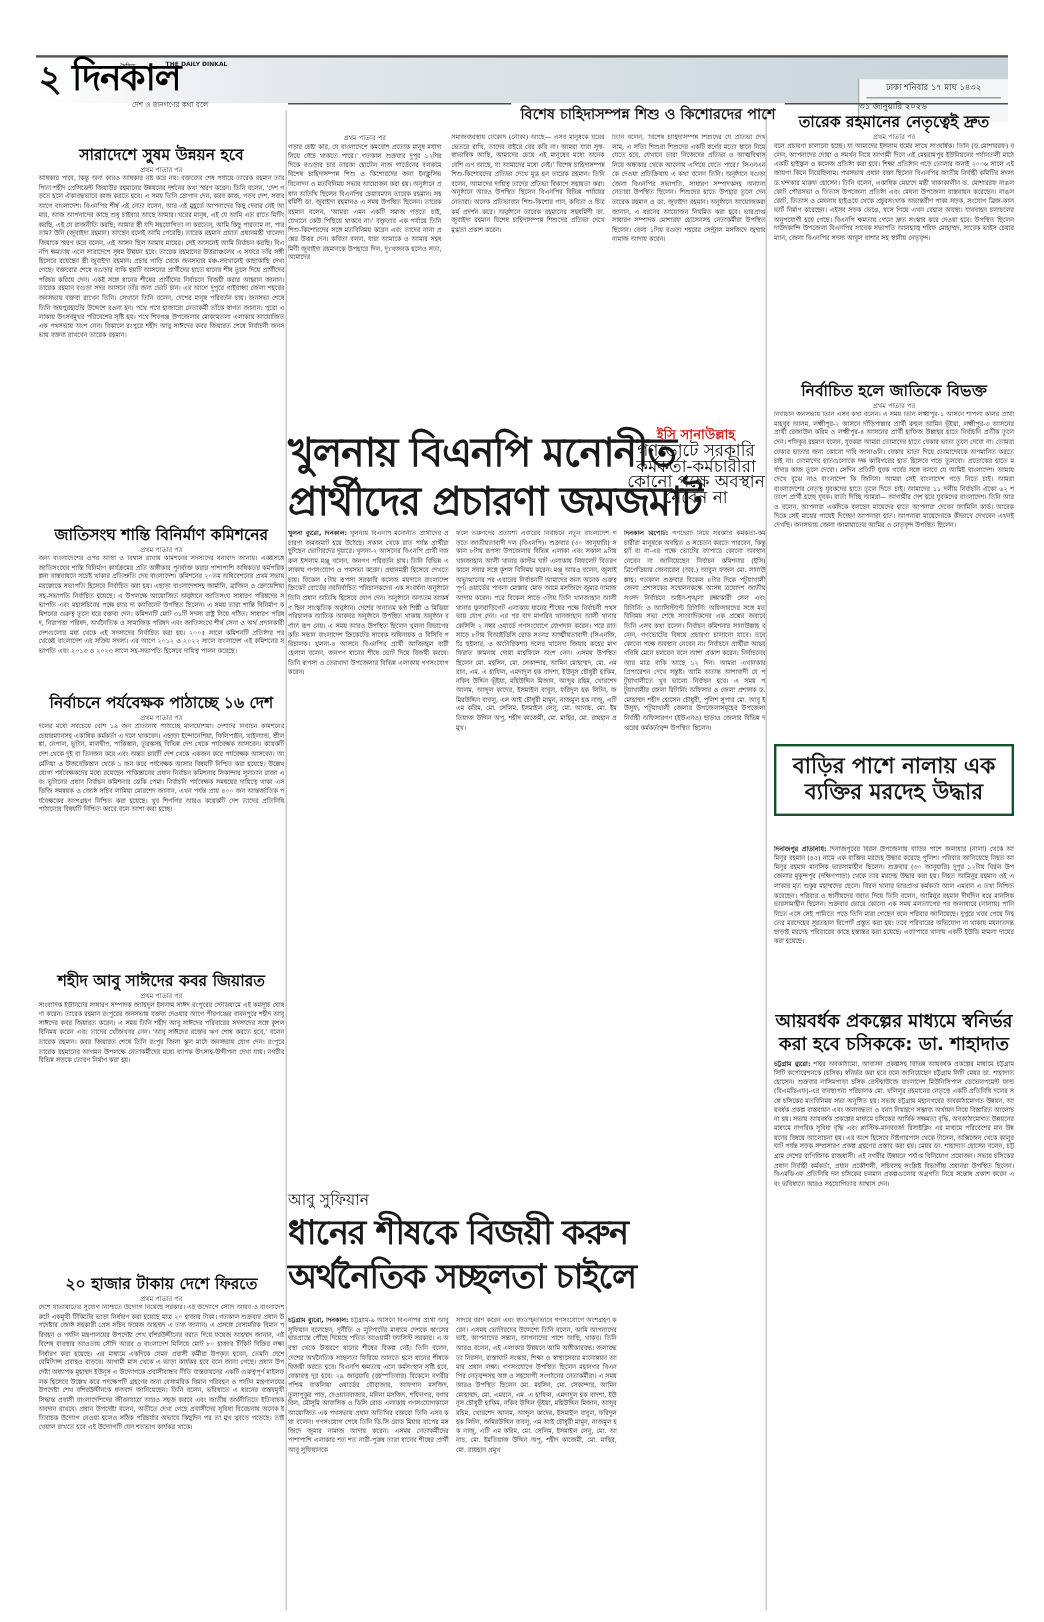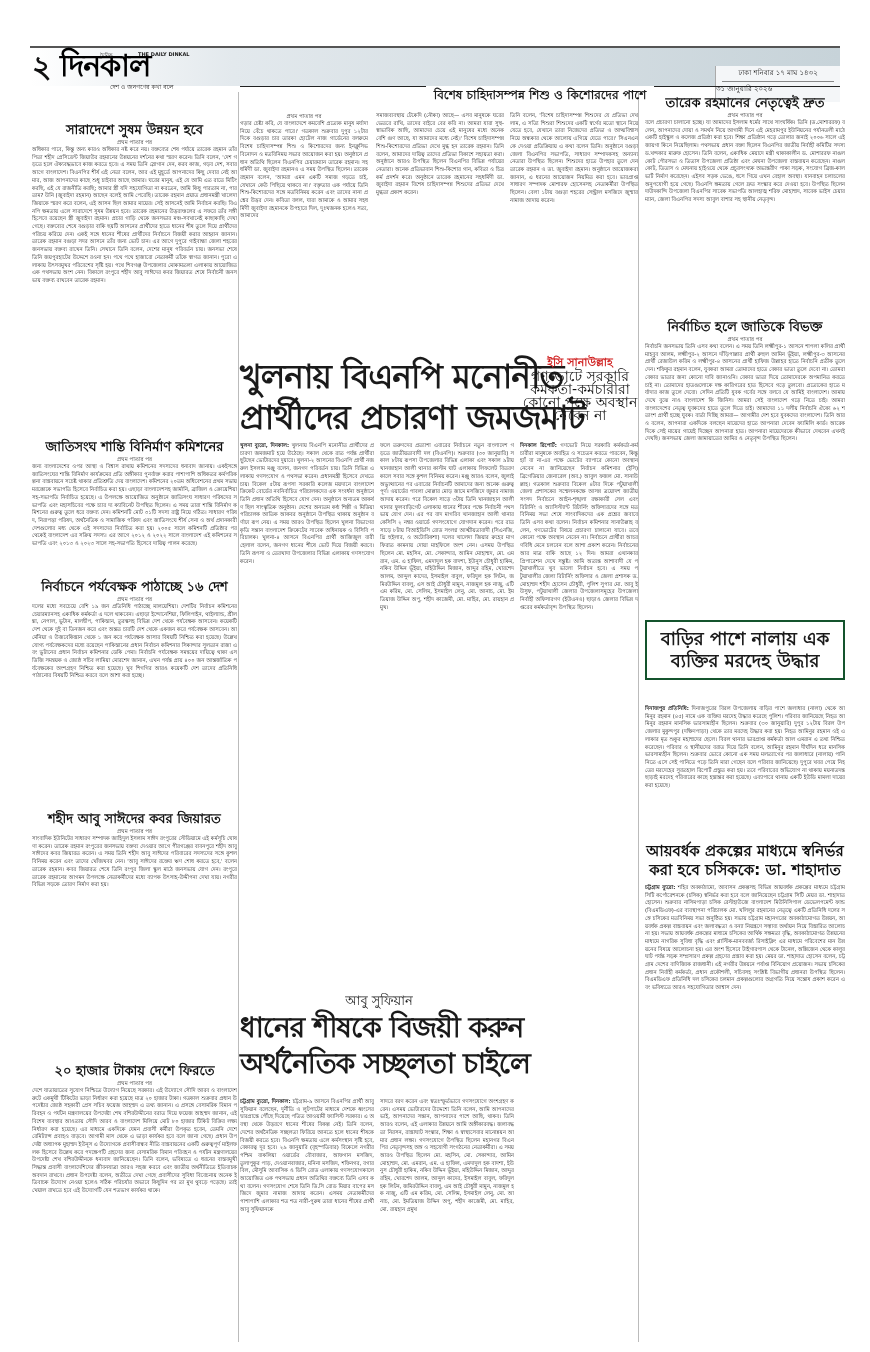--- a/index.html
+++ b/index.html
@@ -26,21 +26,21 @@
   .sub { font-size: 5.5px; text-align: center; color: #333; line-height: 8px; }
   .body { font-size: 5.3px; line-height: 7.7px; color: #222; text-align: justify; word-break: break-all; }
   .body b { font-weight: bold; }
 
   .band-title { position: absolute; left: 240px; top: 86px; width: 600px; height: 22px; display: flex; align-items: flex-start; }
   .band-line { flex: 1; height: 1px; background: #222; }
   .band-text { font-size: 12px; font-weight: bold; padding: 0 8px; white-space: nowrap; }
 
   .big-hl { font-size: 33px; line-height: 41px; font-weight: 900; text-align: center; white-space: nowrap; letter-spacing: -1px; }
   .mid-hl { font-size: 28px; line-height: 36px; font-weight: 900; text-align: center; white-space: nowrap; letter-spacing: -1px; }
-  .byline { font-size: 13px; text-align: center; line-height: 18px; }
+  .byline { font-size: 13px; line-height: 18px; }
 
   .sidebox { position: absolute; left: 520px; top: 356px; width: 120px; text-align: center; }
   .side-name { color: #d02020; font-size: 11px; font-weight: bold; line-height: 14px; }
   .side-hl { font-size: 14px; line-height: 13px; color: #111; text-align: center; }
 
   .boxhl { position: absolute; left: 645px; top: 620px; width: 200px; border: 2px solid #14532d; padding: 6px 4px;
     font-size: 18px; font-weight: 900; line-height: 22px; text-align: center; }
   .vline { position: absolute; width: 1px; background: #bbb; }
 </style>
 </head>

